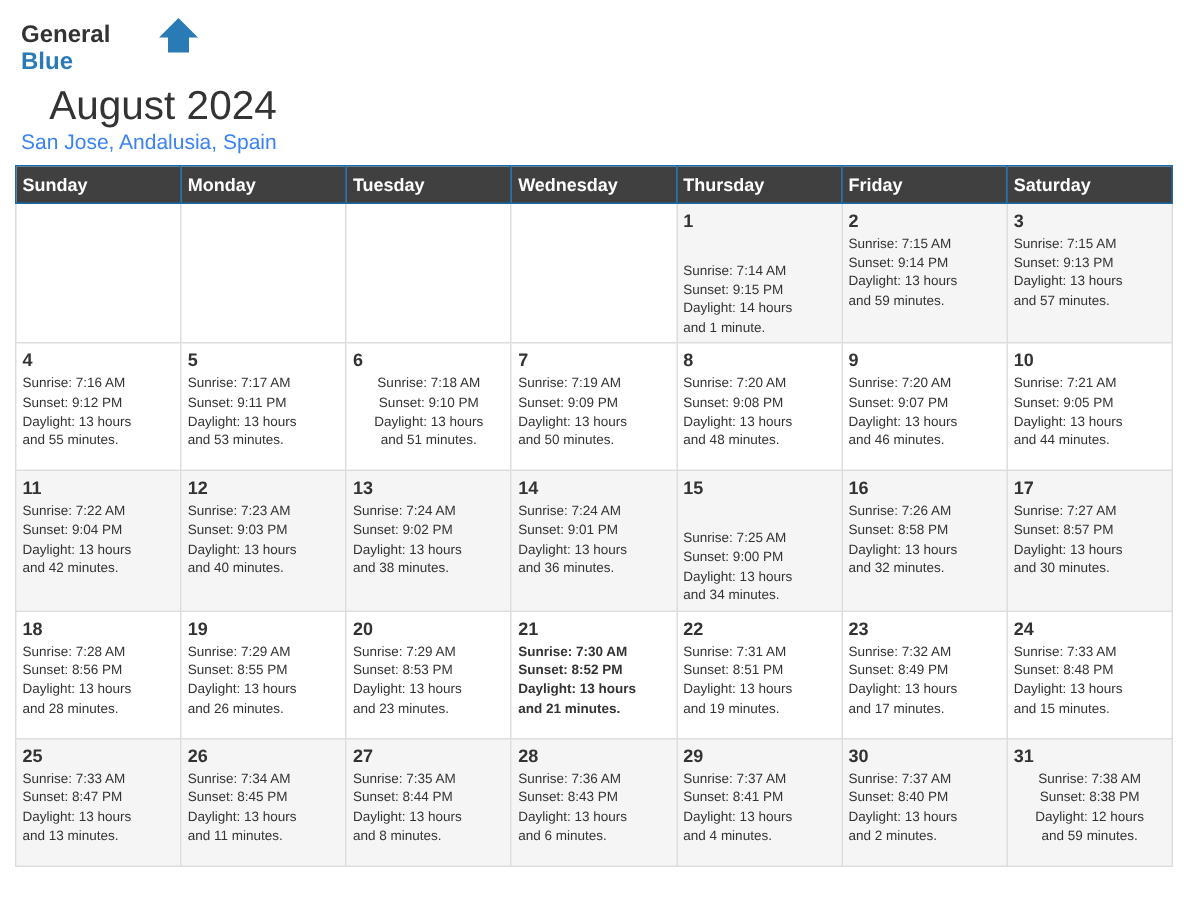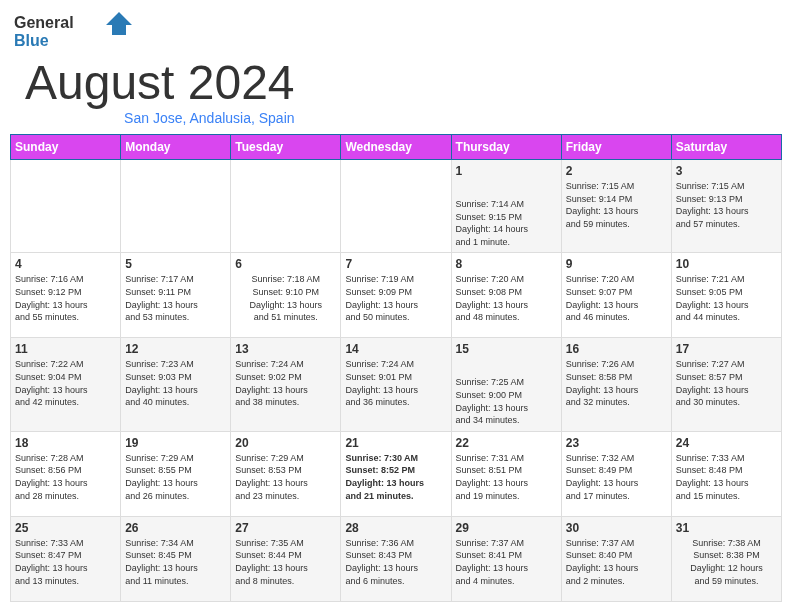--- a/index.html
+++ b/index.html
@@ -20,37 +20,36 @@
     }
     .logo {
       display: flex;
       align-items: center;
       gap: 4px;
     }
     .title-area {
       text-align: right;
     }
     .month-title {
-      font-size: 48px;
+      font-size: 27px;
       color: #333;
       font-weight: normal;
-      margin-left: 11px;
     }
     .location {
       font-size: 14px;
       color: #3b82f6;
       text-align: right;
     }
     table {
       width: 100%;
       border-collapse: collapse;
       table-layout: fixed;
     }
     thead tr {
-      background: #d946ef;
+      background: #404040;
     }
     thead th {
       color: #fff;
       font-size: 12px;
       font-weight: bold;
       padding: 5px 4px;
       text-align: left;
       border: 1px solid #1a6aa5;
     }
     tbody tr {

